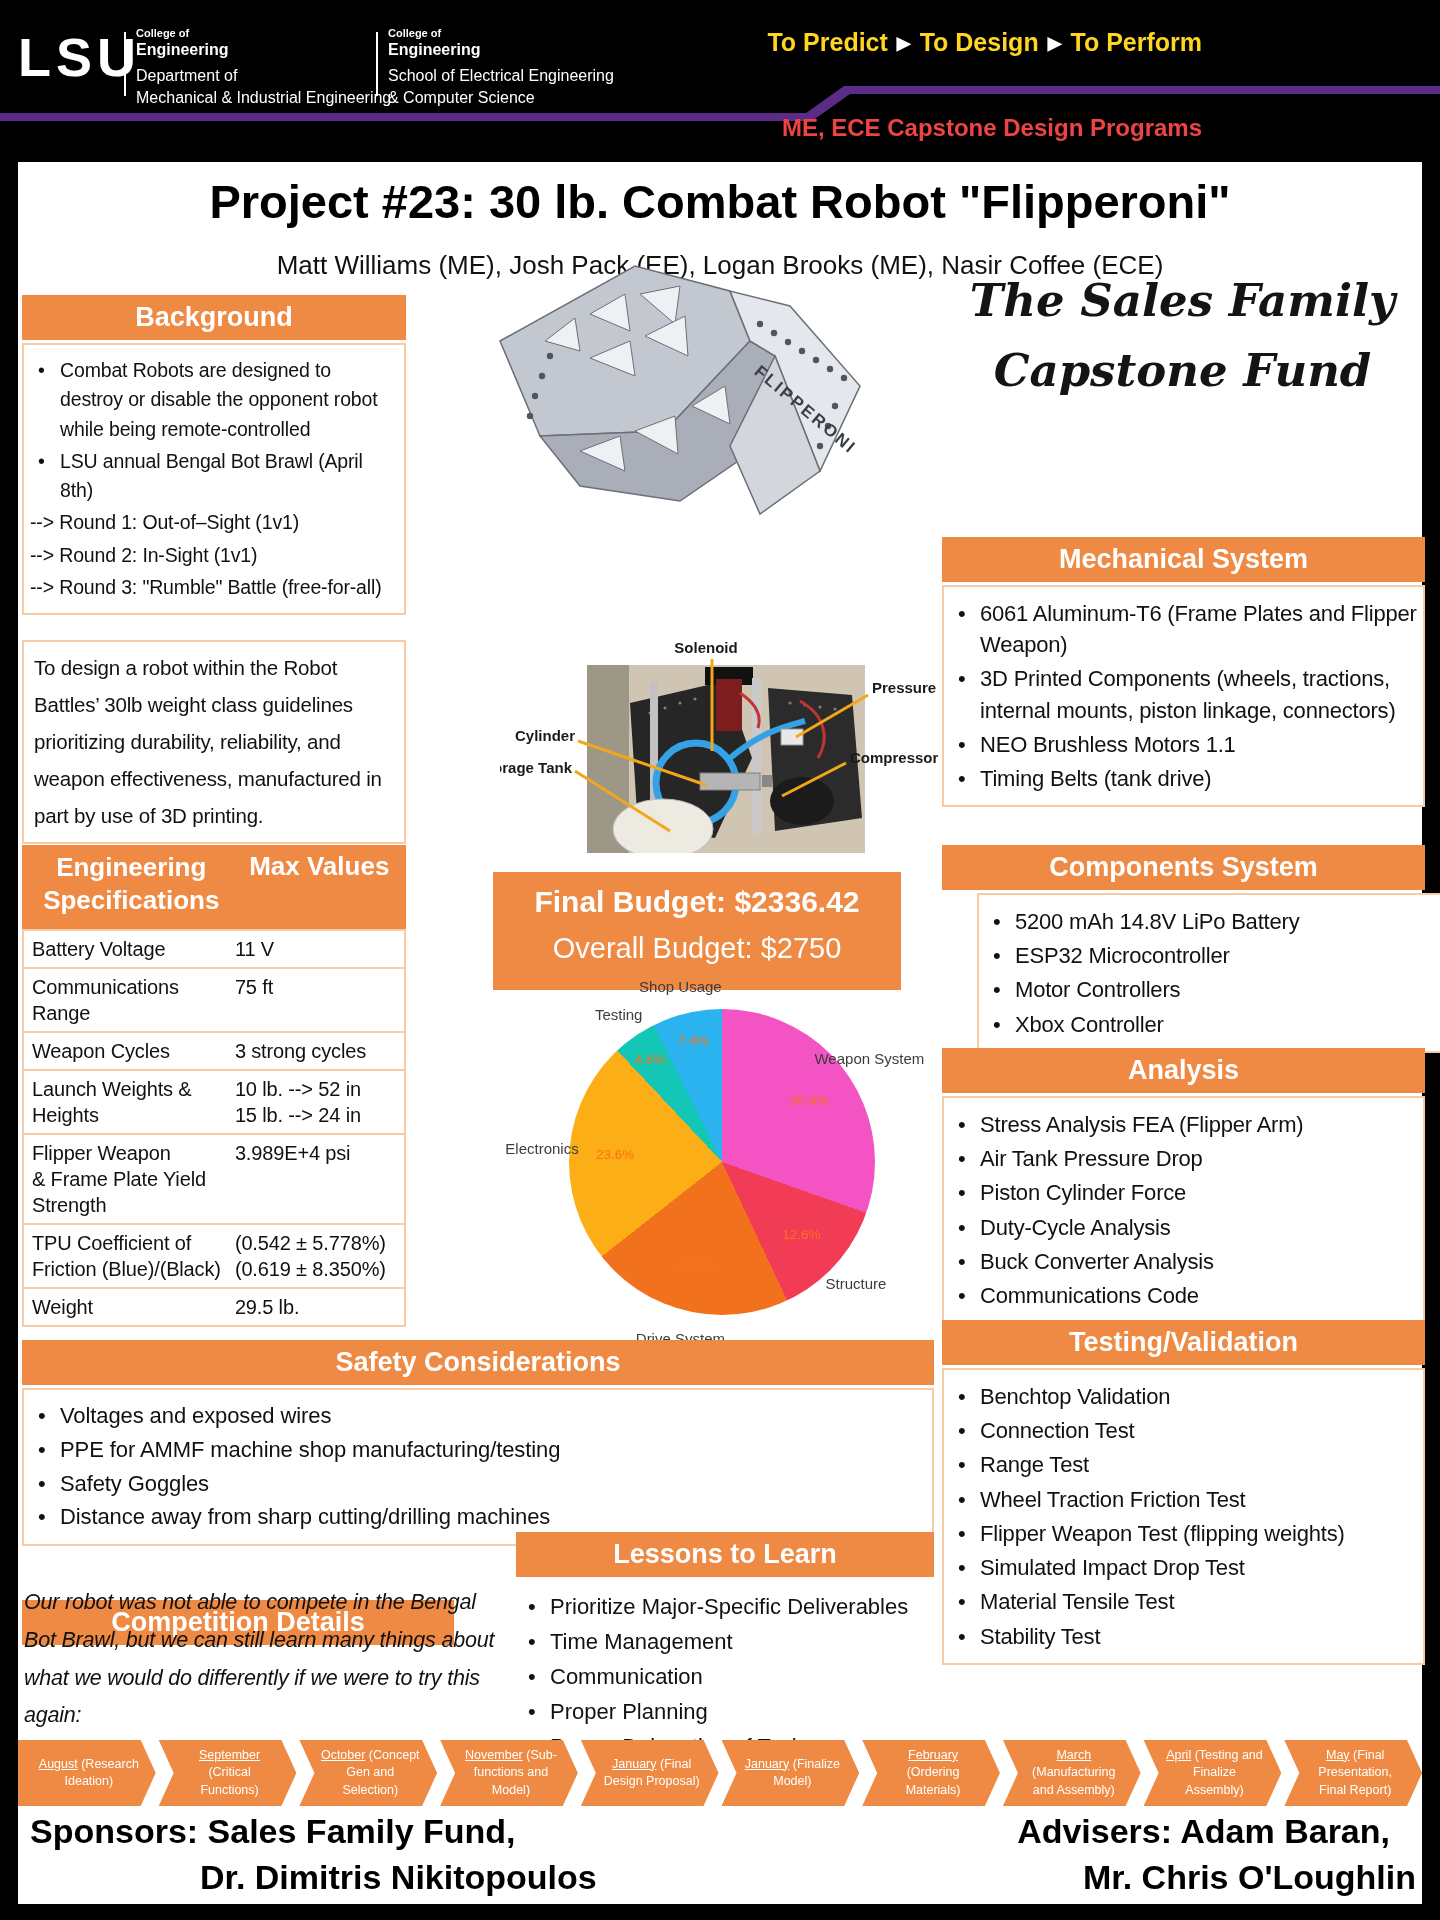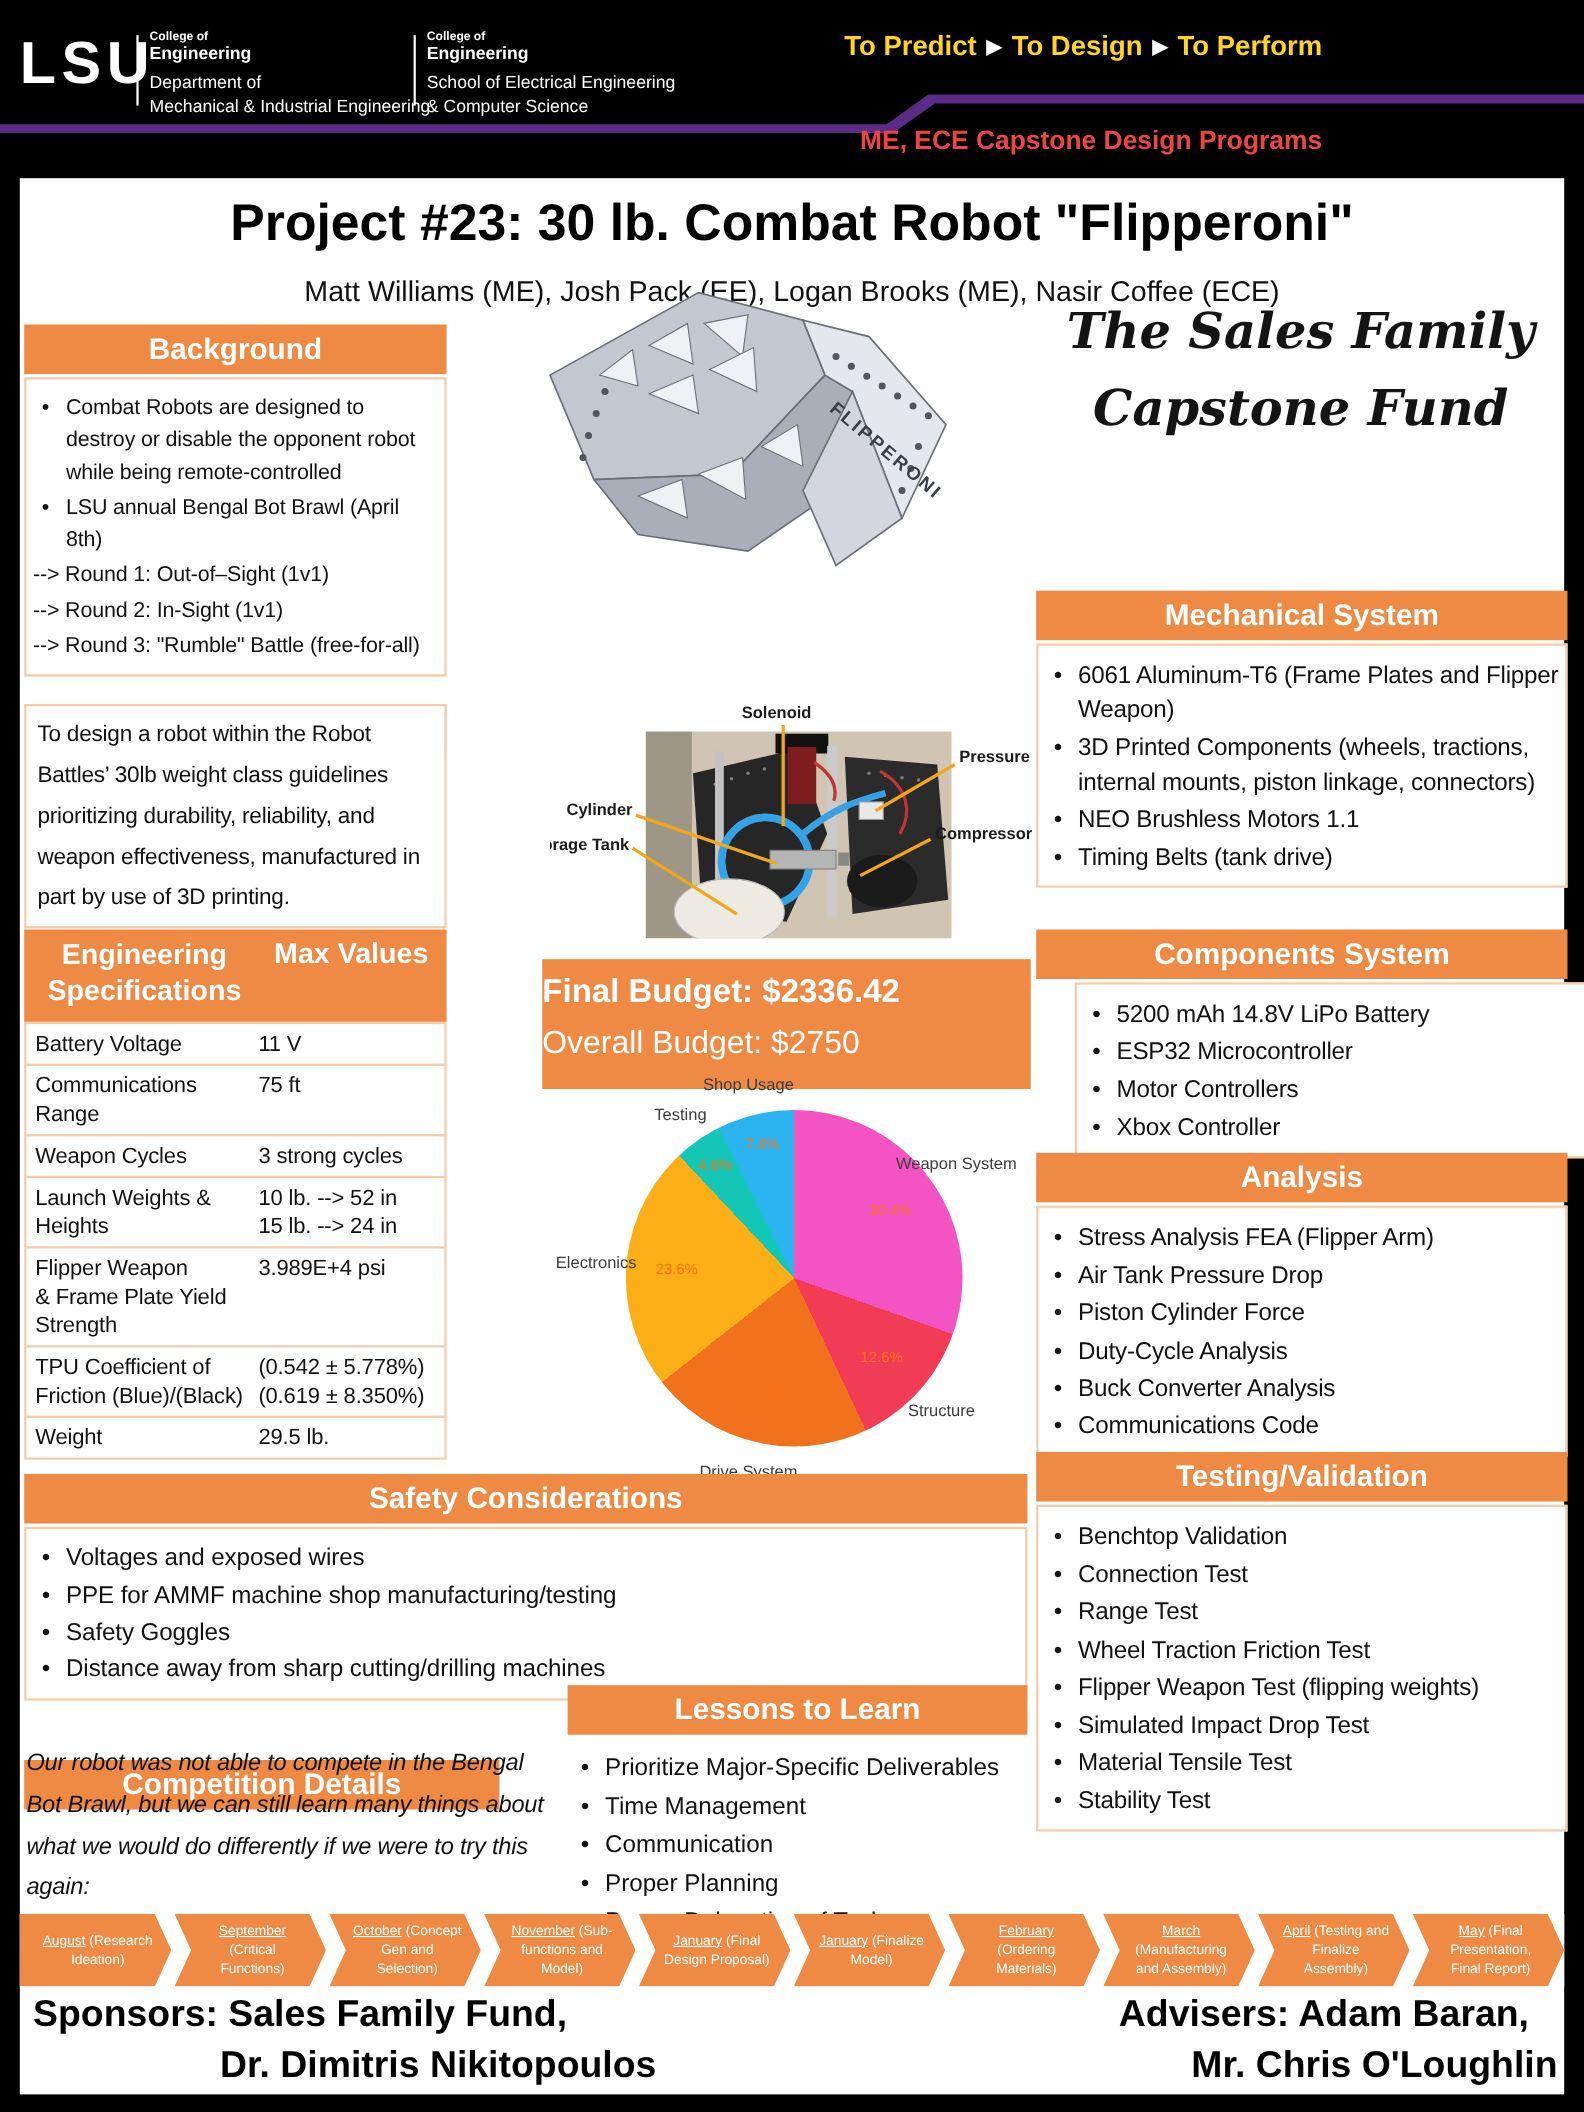--- a/index.html
+++ b/index.html
@@ -46,21 +46,21 @@
   .spec-value{width:45%;white-space:pre-line;}
 
   
   .cad{position:absolute;left:430px;top:246px;}
   .cadtext{font-size:17px;font-weight:bold;letter-spacing:2.5px;fill:#3a3f46;}
   .fund{position:absolute;left:945px;top:266px;width:475px;text-align:center;font-family:"DejaVu Serif",serif;font-style:italic;font-weight:bold;font-size:45px;line-height:1.55;color:#141414;}
   .photo-block{position:absolute;left:500px;top:633px;}
   .callout-line{stroke:var(--callout);stroke-width:3;fill:none;}
   .callout-text{font-size:15px;font-weight:600;fill:#1a1a1a;font-family:"Liberation Sans",sans-serif;}
 
-  .budget{position:absolute;left:493px;top:872px;width:444px;height:118px;background:var(--accent);color:#fff;box-sizing:border-box;padding-top:13px;}
+  .budget{position:absolute;left:493px;top:872px;width:408px;height:118px;background:var(--accent);color:#fff;text-align:center;box-sizing:border-box;padding-top:13px;}
   .b1{font-size:30px;font-weight:bold;}
   .b2{font-size:29px;margin-top:13px;}
 
   
   .pieblock{position:absolute;left:410px;top:970px;width:560px;height:392px;}
   .pie{position:absolute;left:159px;top:39px;width:306px;height:306px;border-radius:50%;}
   .pie-labels div{position:absolute;transform:translate(-50%,-50%);white-space:nowrap;}
   .pie-percent{font-size:13.5px;color:#f97316;}
   .pie-label{font-size:15px;color:#3c3c3c;}
 

